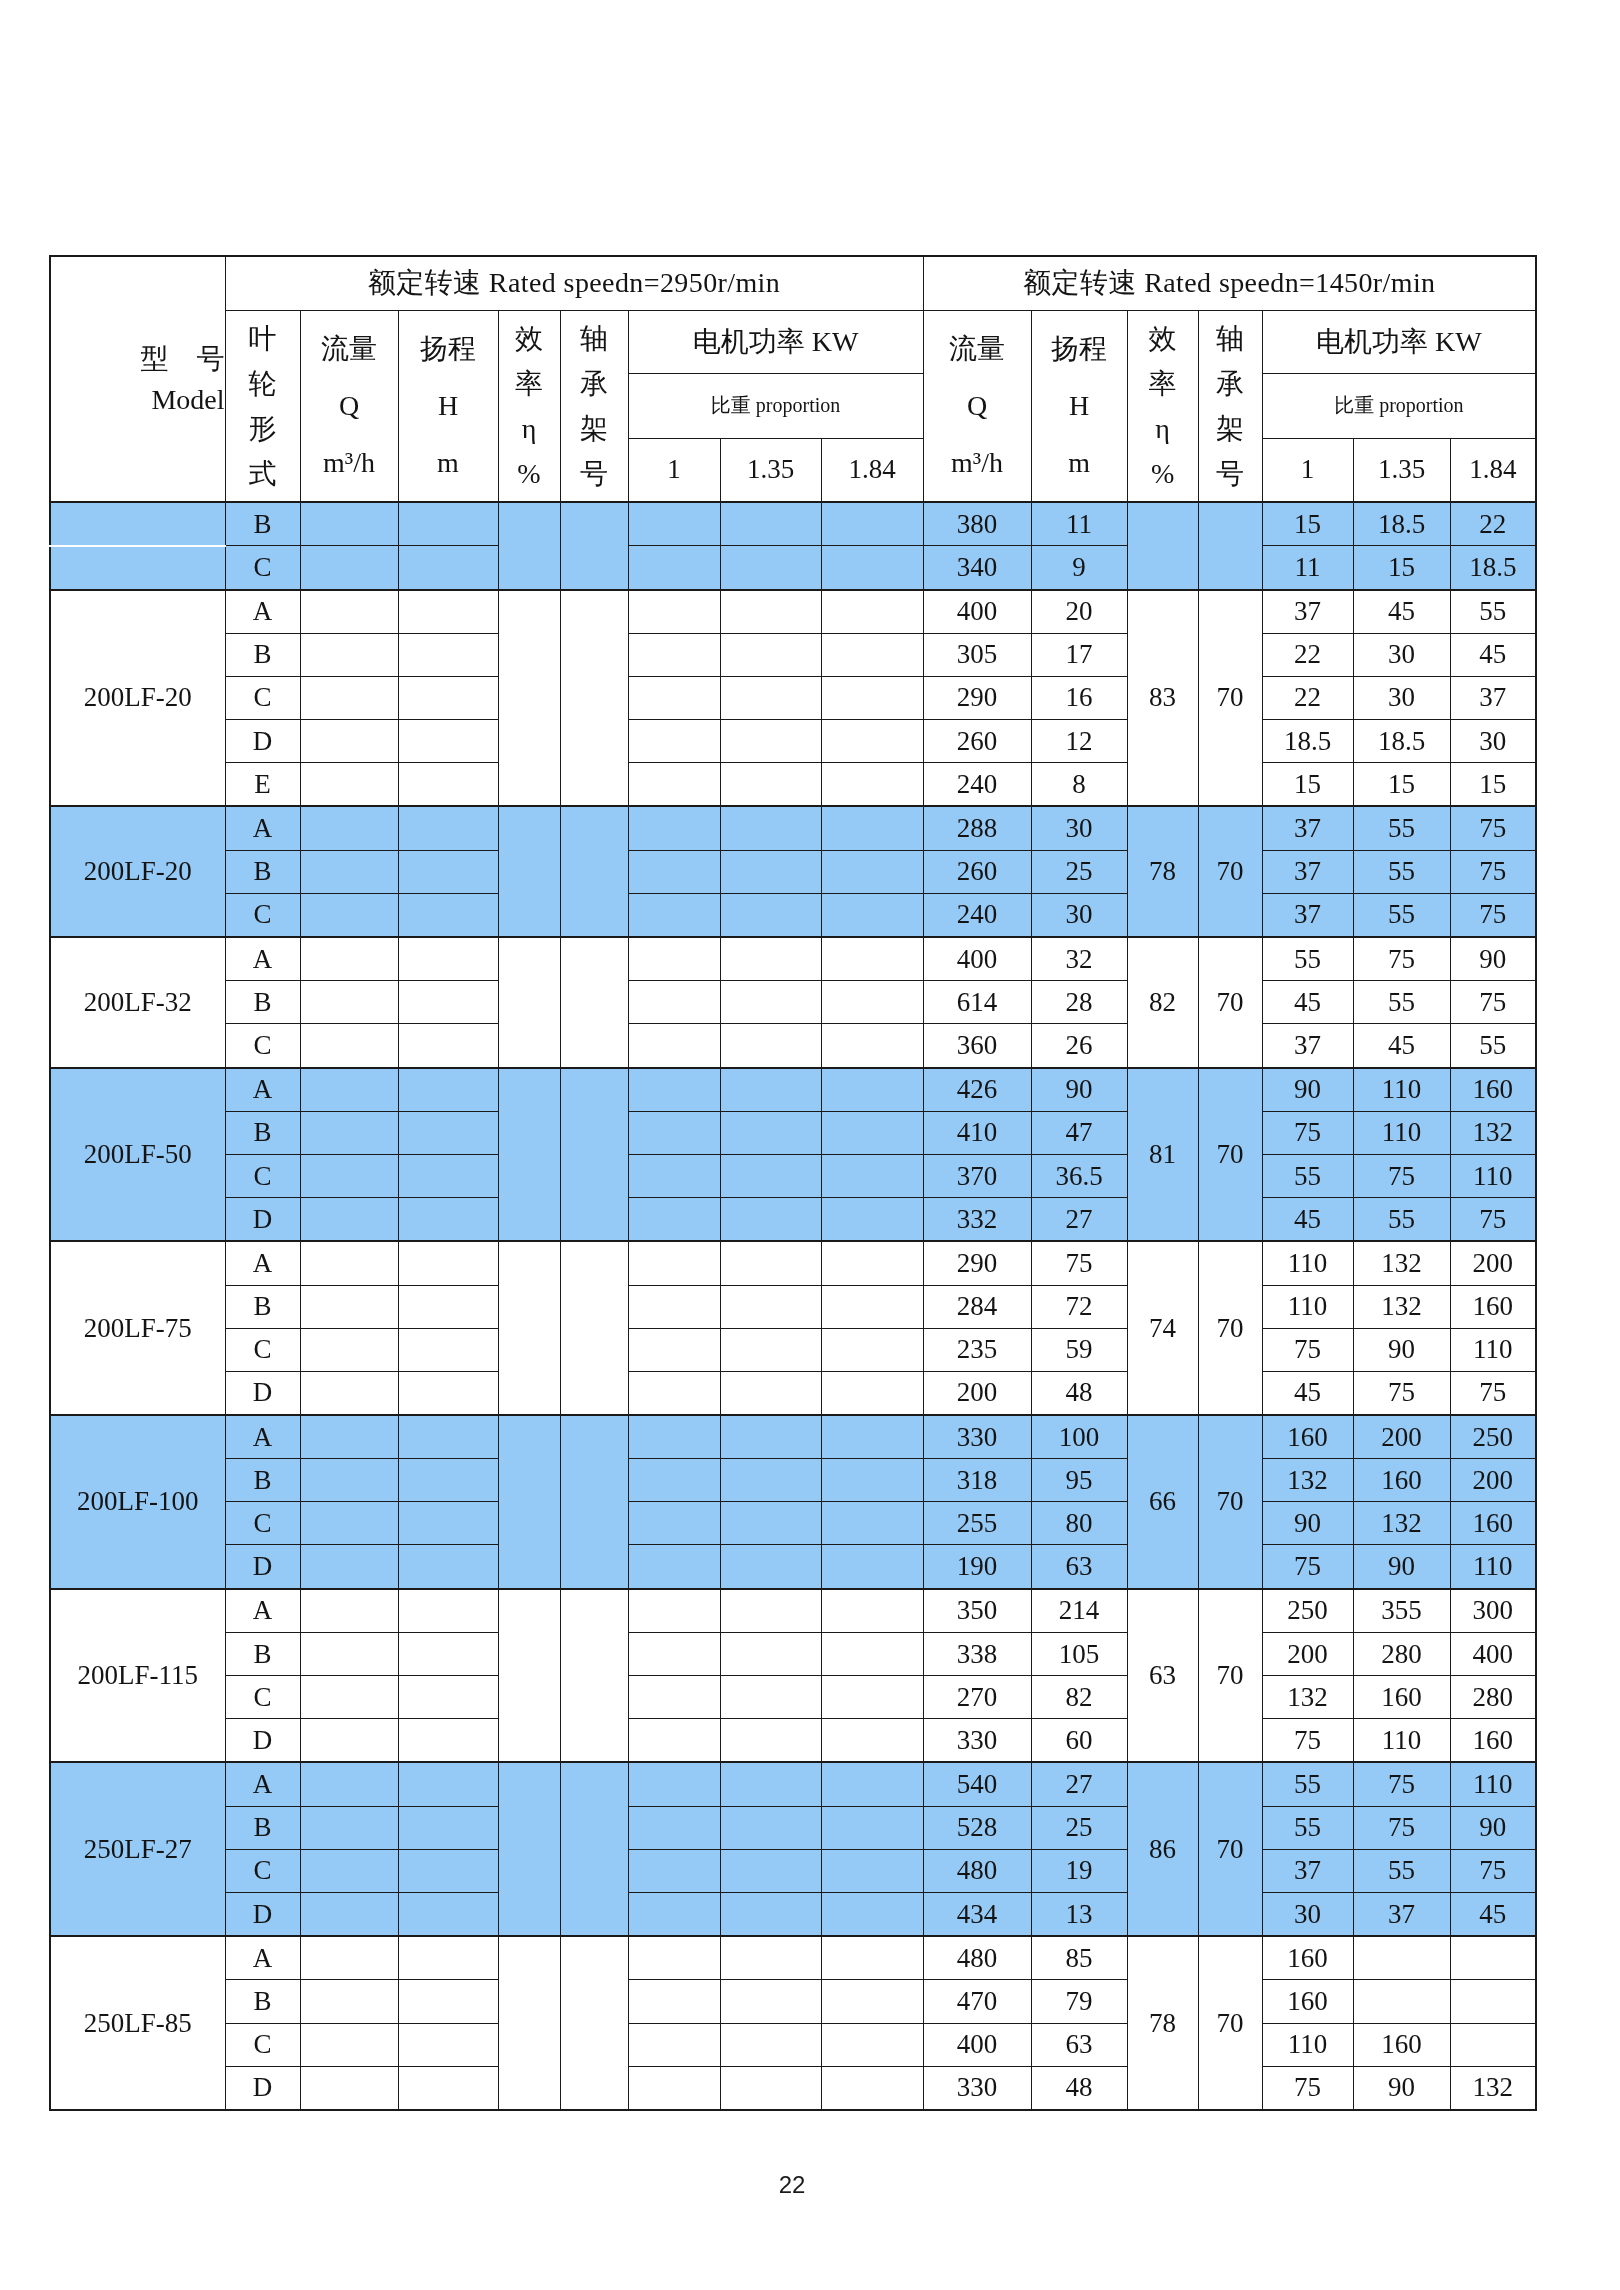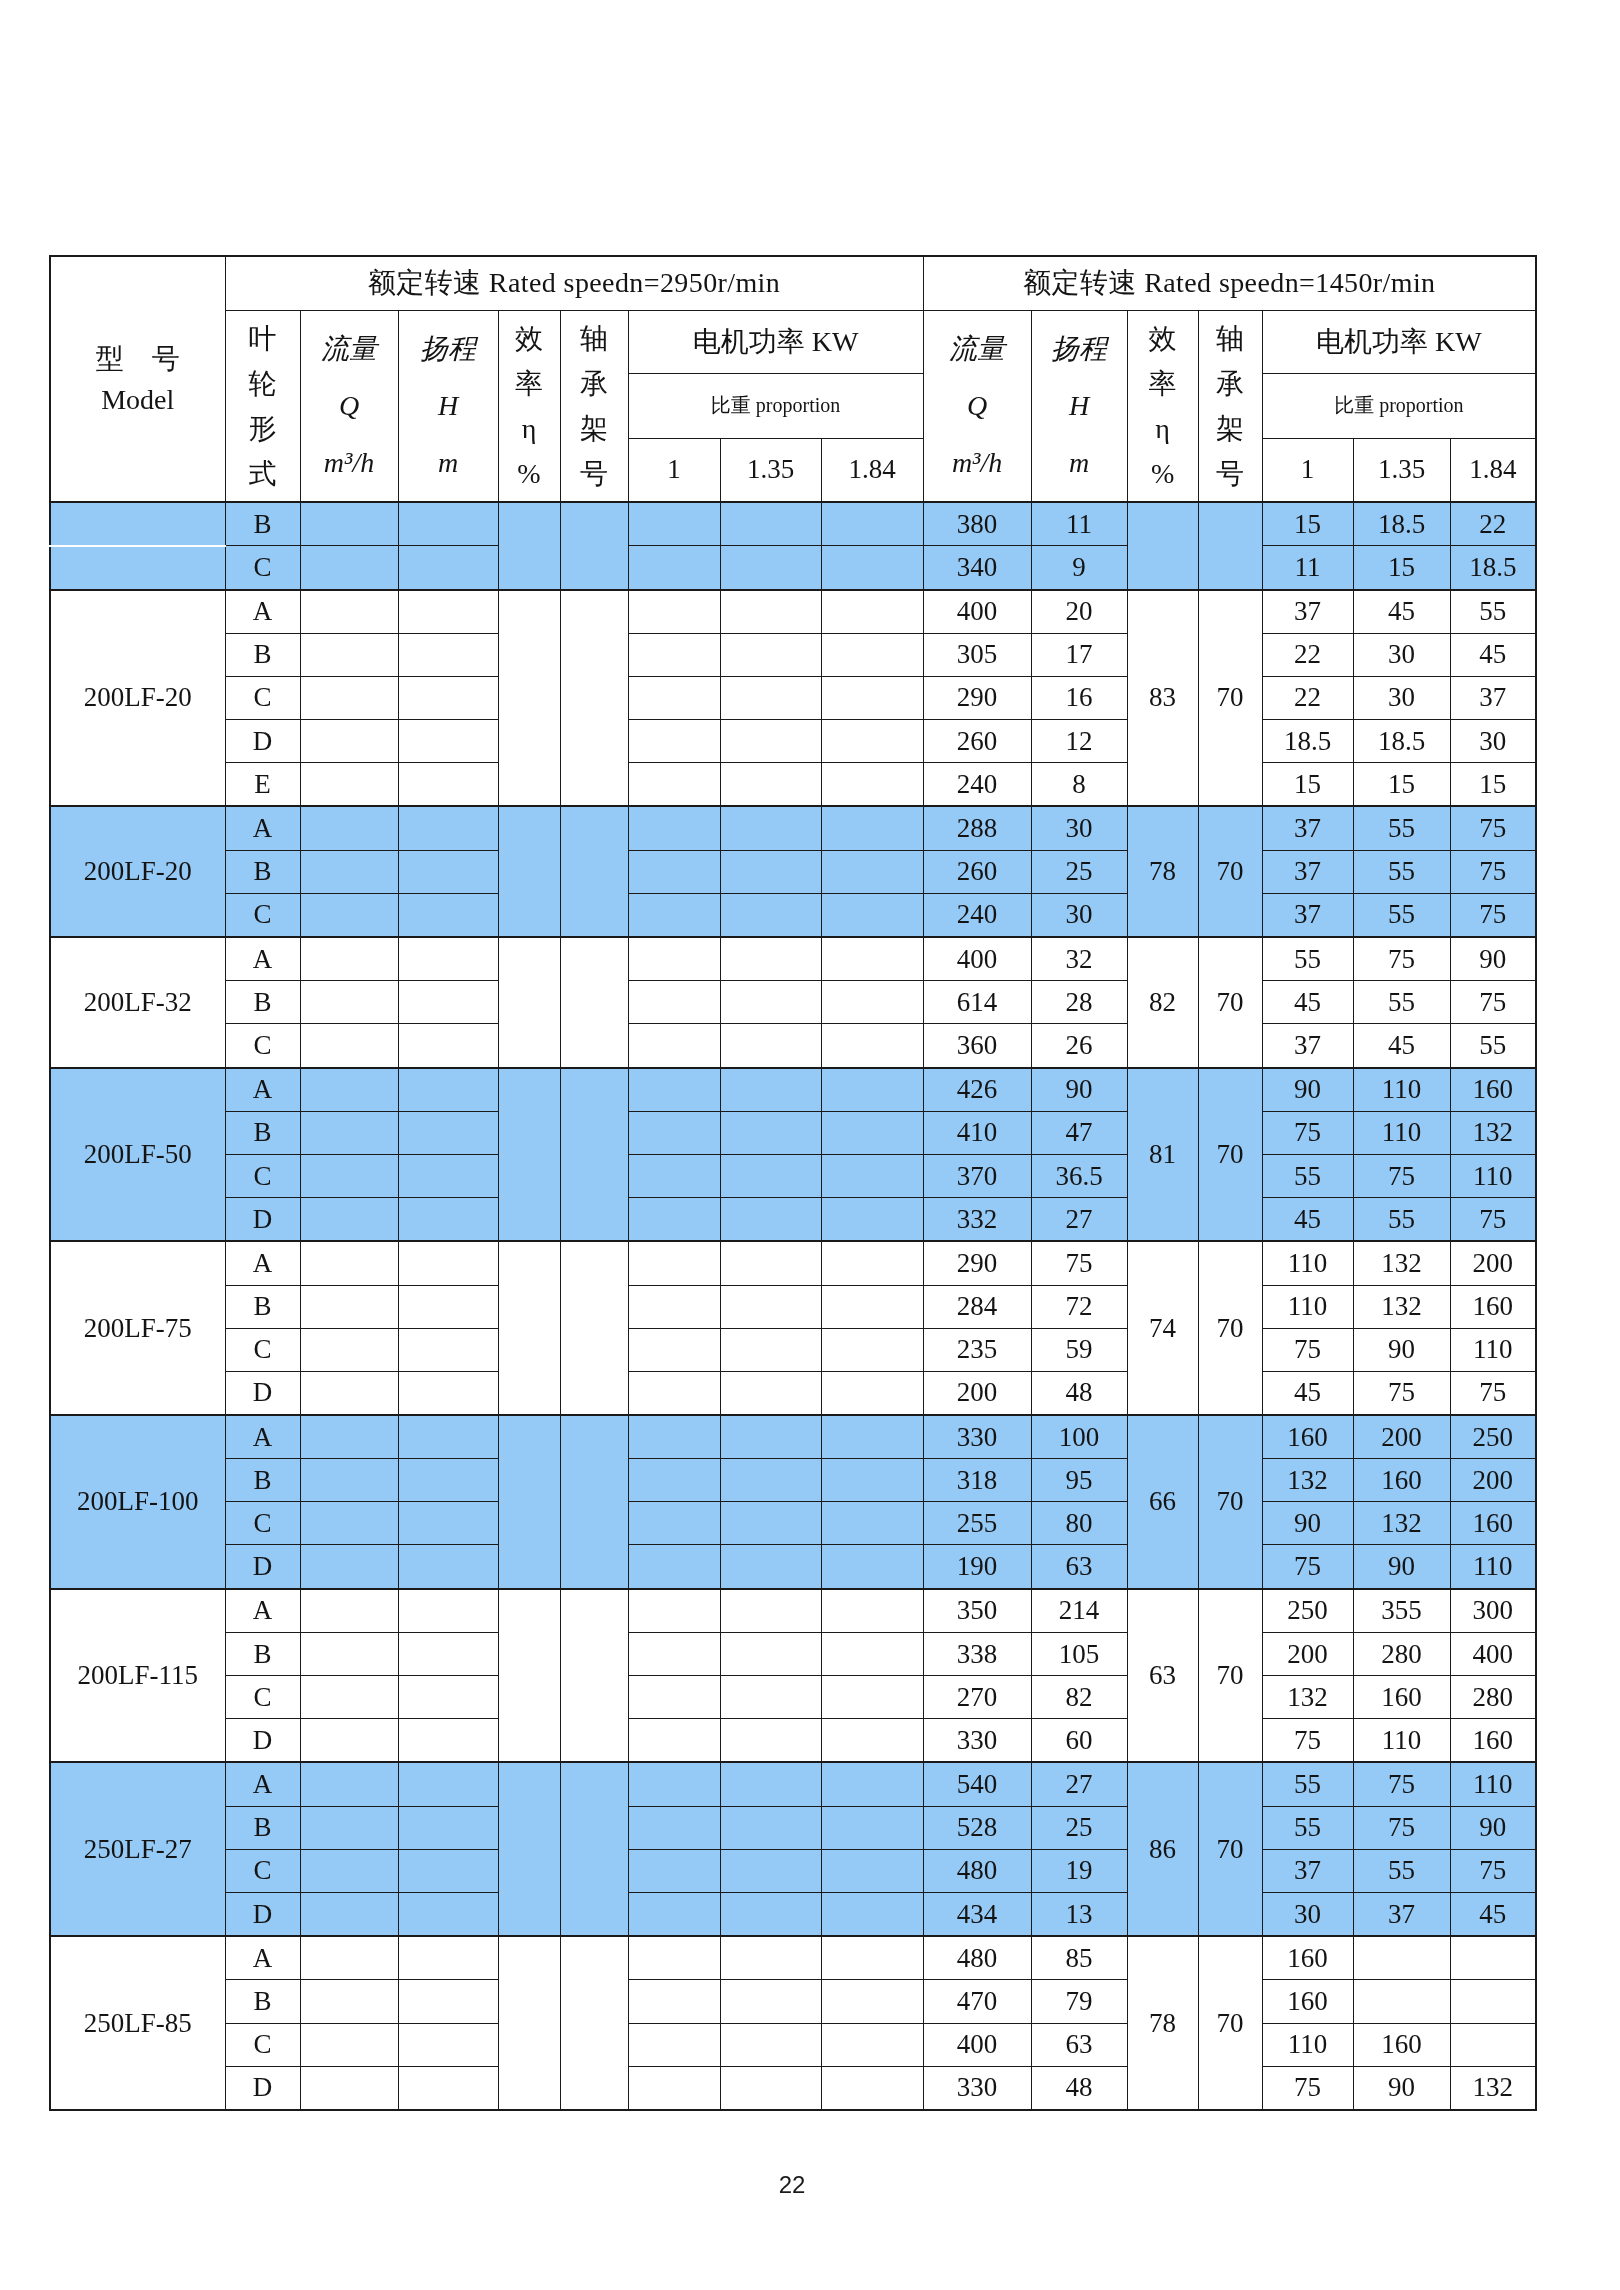--- a/index.html
+++ b/index.html
@@ -34,25 +34,25 @@
   tr.hrow1 { height: 54px; }
   tr.hrow2 { height: 63px; }
   tr.hrow3 { height: 65px; }
   tr.hrow4 { height: 64px; }
   .sec-title {
     font-weight: bold;
     font-size: 28px;
     letter-spacing: 0.4px;
   }
   .model-h { font-size: 28px; }
-  .model-h span { display: block; line-height: 41px; }
+  .model-h span { display: block; line-height: 41px; text-align: right; }
   .stack span { display: block; text-align: center; }
   .s4 { font-size: 28px; }
   .s4 span { line-height: 45px; }
-  .s3 { font-size: 28px; font-style: italic; }
+  .s3 { font-size: 28px; }
   .s3 span { line-height: 57px; }
   .mp-head { font-size: 28px; }
   .prop-head { font-size: 20px; }
   .ratio-head { font-size: 27px; }
   .pump-table td {
     font-size: 27px;
   }
   tr.group-start > td { border-top-width: 2.7px; }
   .sec-start { border-left-width: 2.7px; }
   td.white-top { border-top: 2.7px solid #ffffff; }

